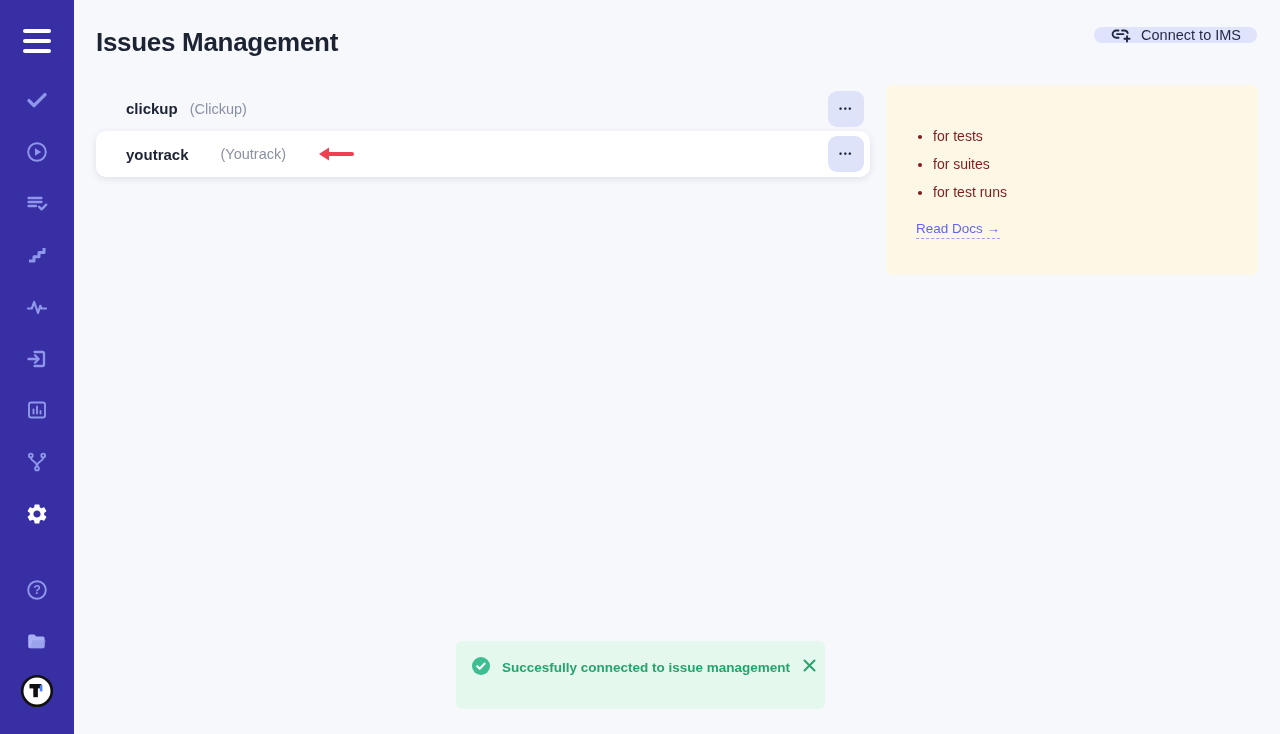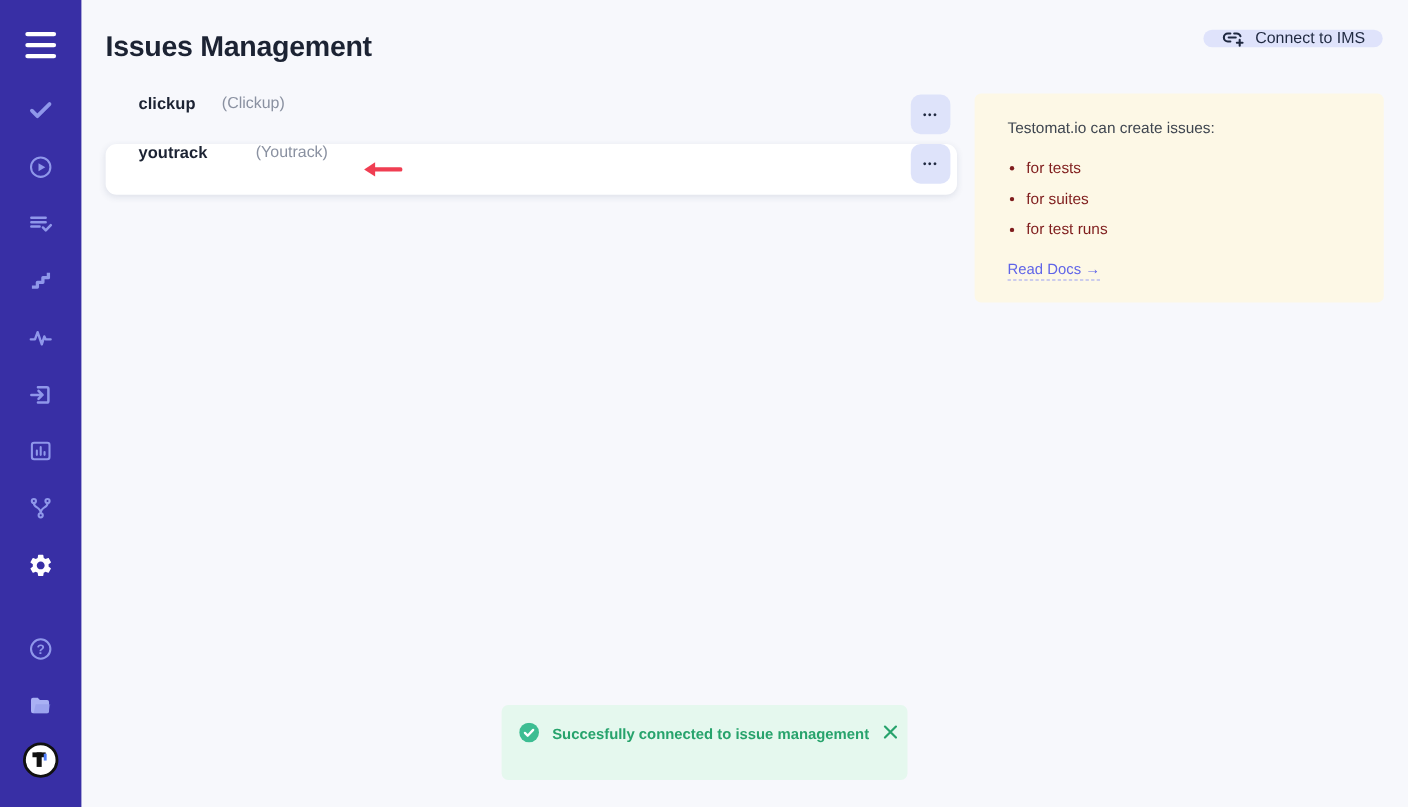--- a/index.html
+++ b/index.html
@@ -41,30 +41,30 @@
     position:absolute; top:27px; right:23px; height:16px;
     display:flex; align-items:center; gap:9px; padding:0 16px;
     background:#dfe3fb; border:none; border-radius:8px;
     font-family:"Liberation Sans", sans-serif;
     font-size:14.5px; color:#1f2940; cursor:pointer;
   }
 
   
   .ims-list { position:absolute; left:96px; top:86px; width:774px; }
   .ims-row {
-    height:45px; display:flex; 
+    height:45px; display:flex; align-items:center;
     padding:0 6px 0 30px; cursor:pointer;
   }
   .ims-row.card {
     height:46px; background:#ffffff; border-radius:10px;
     box-shadow:0 2px 7px rgba(45,55,100,0.12);
     gap:20px;
   }
   .ims-name { font-size:15px; font-weight:bold; color:#1c2333; }
-  .ims-type { font-size:14.5px; color:#8a91a1; margin-left:24px; }
+  .ims-type { font-size:14.5px; color:#8a91a1; margin-left:12px; }
   .arrow-annotation { margin-left:10px; display:flex; align-items:center; }
   .menu-btn {
     margin-left:auto; width:36px; height:36px;
     background:#dee3fa; border:none; border-radius:9px; cursor:pointer;
     font-size:9px; font-weight:bold; letter-spacing:1.5px; color:#1f2940;
     display:flex; align-items:center; justify-content:center;
   }
 
   
   .info-panel {
@@ -230,21 +230,20 @@
         <path d="M36 8H12" stroke="#f03e52" stroke-width="4" stroke-linecap="round" fill="none"></path>
         <path d="M13 1.5L3 8l10 6.5z" fill="#f03e52"></path>
       </svg>
     </span>
     <button class="menu-btn">•••</button>
   </div>
 
 </div>
 
 <aside class="info-panel">
-  <div class="info-heading">Testomat.io can create issues:</div>
   <ul class="info-list">
     <li>for tests</li>
     <li>for suites</li>
     <li>for test runs</li>
   </ul>
   <a class="read-docs" href="#">Read Docs →</a>
 </aside>
 
 <div class="toast">
   <span class="toast-check">

